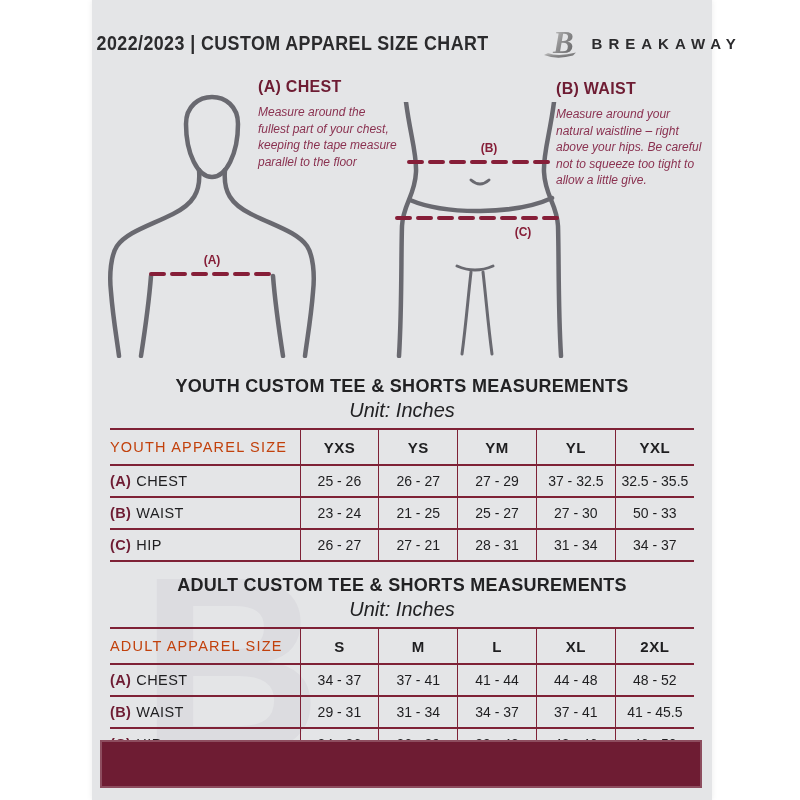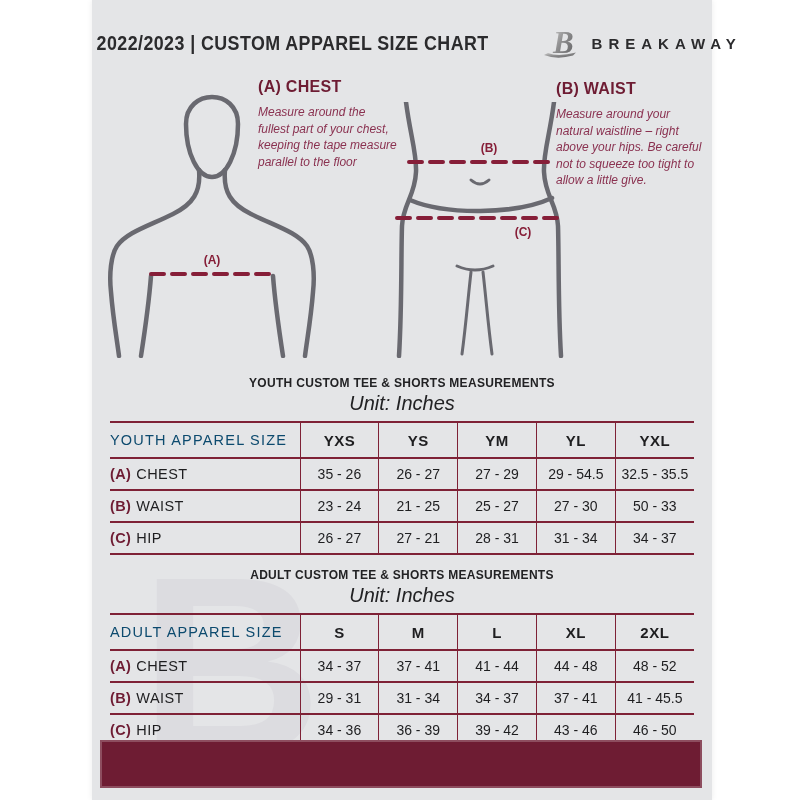--- a/index.html
+++ b/index.html
@@ -25,32 +25,32 @@
   
   .figures { position:relative; height:292px; margin-top:8px; z-index:2; }
   .guide-block { position:absolute; }
   .guide-heading { font-size:16px; font-weight:800; color:#6e1c33; letter-spacing:.3px; margin:0 0 8px 0; }
   .guide-body {
     font-size:12px; font-style:italic; color:#8a3150; line-height:1.38;
     margin:0; white-space:pre-line;
   }
   .sil { position:absolute; }
   
-  .section-title { text-align:center; font-size:12px; font-weight:700; color:#222224; letter-spacing:.3px; position:relative; z-index:2; }
+  .section-title { text-align:center; font-size:18px; font-weight:700; color:#222224; letter-spacing:.3px; position:relative; z-index:2; }
   .section-unit  { text-align:center; font-size:20px; font-style:italic; color:#222224; margin-top:2px; position:relative; z-index:2; }
   
   table.size { border-collapse:collapse; width:584px; margin:6px auto 0; position:relative; z-index:2; table-layout:fixed; }
   table.size col.lbl { width:190px; }
   table.size th, table.size td { border-top:2px solid #7e2136; border-bottom:2px solid #7e2136; padding:0; }
   table.size th:not(:first-child), table.size td:not(:first-child) { border-left:1.5px solid #7e2136; }
   table.size thead th { height:34px; }
   table.size tbody td { height:30px; }
   th.rowhead {
     text-align:left; padding-left:12px; font-weight:400; font-size:14.5px;
-    color:#0c4a6e; letter-spacing:1.2px;
+    color:#c2410c; letter-spacing:1.2px;
   }
   th.sizehead { text-align:center; font-weight:700; font-size:15px; color:#1e1e20; letter-spacing:.5px; }
   td.rowlabel { text-align:left; padding-left:12px; font-size:14.5px; color:#1e1e20; letter-spacing:.4px; }
   td.rowlabel .pfx { color:#6e1c33; font-weight:800; margin-right:5px; }
   td.val { text-align:center; font-size:14px; color:#1e1e20; }
   .section { margin-top:10px; }
   
   .watermark {
     position:absolute; left:48px; top:540px; font-size:252px; line-height:1;
     font-weight:700; color:#dcdce0; z-index:1; user-select:none;
@@ -150,24 +150,24 @@
           <th class="sizehead">YM</th>
           <th class="sizehead">YL</th>
           <th class="sizehead">YXL</th>
         </tr>
       </thead>
       <tbody>
         <tr>
           <td class="rowlabel">
             <span class="pfx">(A)</span><span>CHEST</span>
           </td>
-          <td class="val">35 - 26</td>
+          <td class="val">25 - 26</td>
           <td class="val">26 - 27</td>
           <td class="val">27 - 29</td>
-          <td class="val">29 - 54.5</td>
+          <td class="val">37 - 32.5</td>
           <td class="val">32.5 - 35.5</td>
         </tr>
         <tr>
           <td class="rowlabel">
             <span class="pfx">(B)</span><span>WAIST</span>
           </td>
           <td class="val">23 - 24</td>
           <td class="val">21 - 25</td>
           <td class="val">25 - 27</td>
           <td class="val">27 - 30</td>

